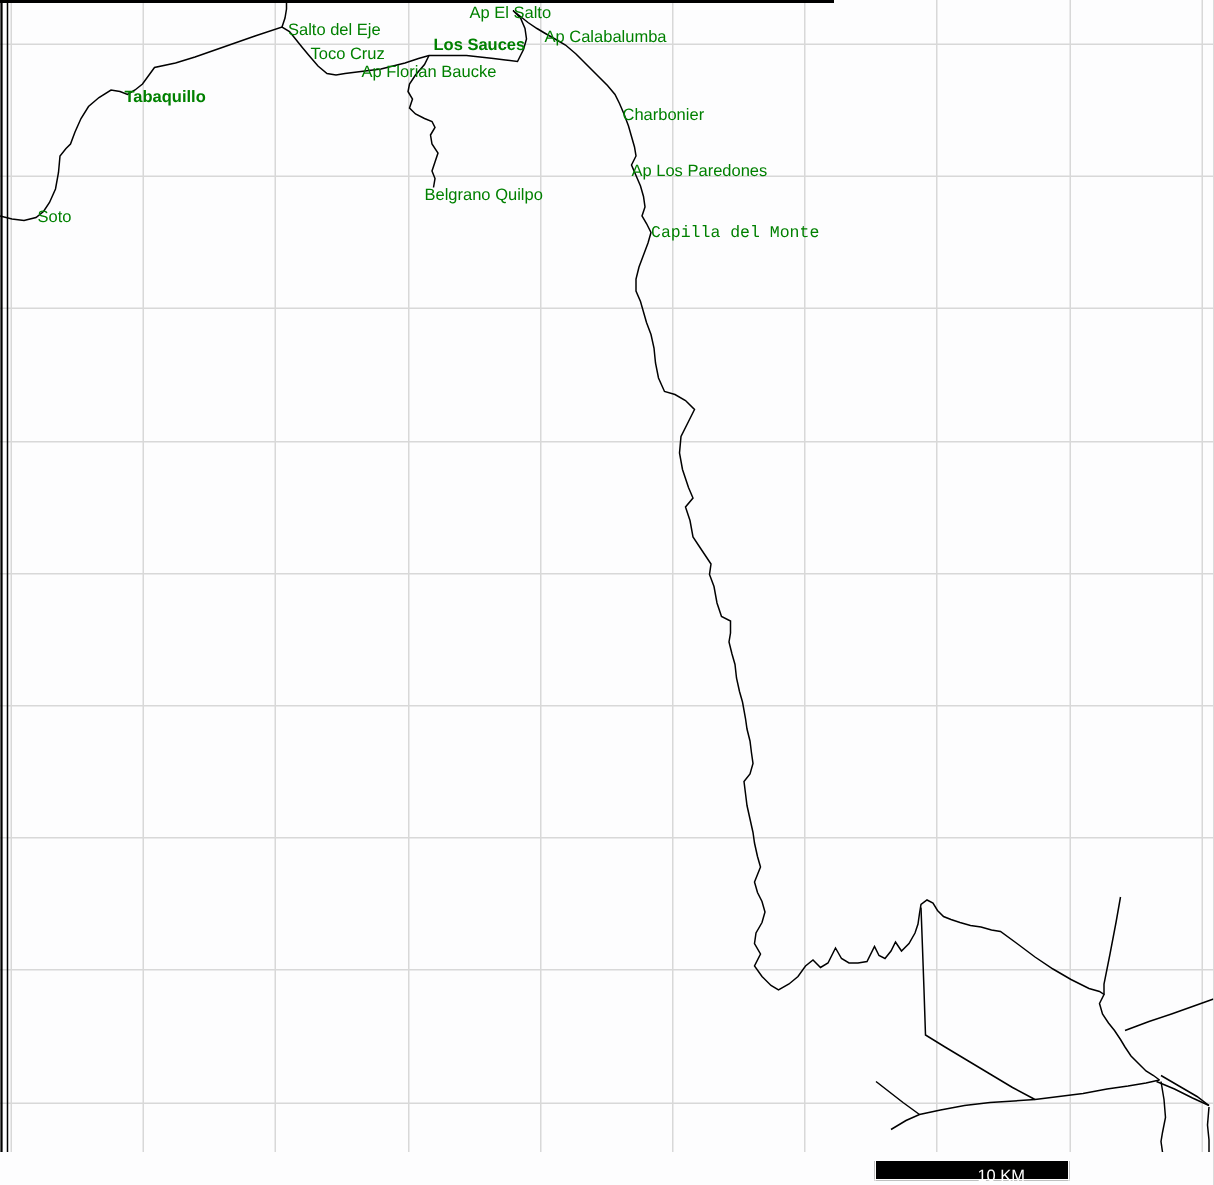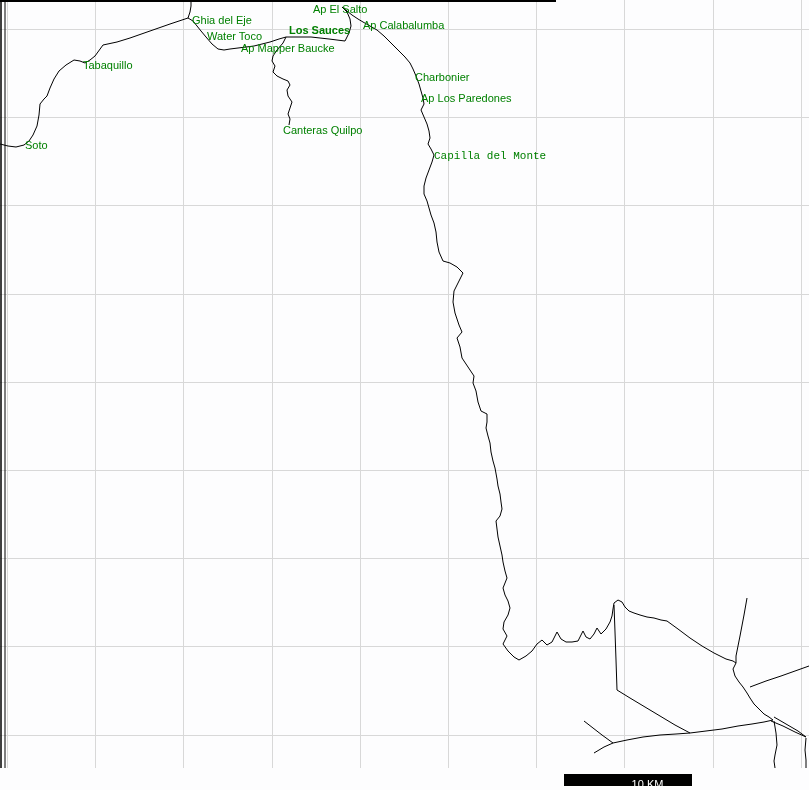--- a/index.html
+++ b/index.html
@@ -23,21 +23,21 @@
     font-size:11px;
   }
   .sb-text{position:absolute;top:4px;line-height:13px;white-space:nowrap;}
   #sb-title{left:13px;}
   #legend{position:absolute;left:0;top:0;width:560px;height:22px;}
   .legend-item{position:absolute;top:0;height:22px;}
   .legend-swatch{position:absolute;top:7px;width:9px;height:9px;box-sizing:border-box;}
   .legend-swatch.circle{border-radius:50%;}
   .legend-label{position:absolute;top:4px;line-height:13px;white-space:nowrap;}
   #scalebar{
-    position:absolute;left:563px;top:774px;width:89px;height:12px;
+    position:absolute;left:583px;top:774px;width:89px;height:12px;
     border-left:1px solid #fff;border-right:1px solid #fff;border-bottom:1px solid #fff;
     text-align:center;
     padding-left:39px;
   }
   #scalebar span{position:relative;top:0;font-size:11px;line-height:12px;}
   #sb-credit{right:4px;text-align:right;}
 </style>
 </head>
 <body>
 
@@ -80,30 +80,30 @@
         <polyline points="806,738 805,750 806,760 806,768" fill="none" stroke="#000000" stroke-width="1"></polyline>
       </g>
     <g id="boundary-group">
         <polyline points="0,1 556,1" fill="none" stroke="#000000" stroke-width="2"></polyline>
         <polyline points="1,0 1,768" fill="none" stroke="#000000" stroke-width="1.5"></polyline>
         <polyline points="5,0 5,768" fill="none" stroke="#000000" stroke-width="1"></polyline>
       </g>
   </svg>
 
   <div id="labels-layer">
-      <div class="station-label" style="left: 192px; top: 14px; color: rgb(0, 128, 0);">Ghia del Eje</div>
-      <div class="station-label" style="left: 207px; top: 30px; color: rgb(0, 128, 0);">Water Toco</div>
+      <div class="station-label" style="left: 192px; top: 14px; color: rgb(0, 128, 0);">Salto del Eje</div>
+      <div class="station-label" style="left: 207px; top: 30px; color: rgb(0, 128, 0);">Toco Cruz</div>
       <div class="station-label" style="left: 313px; top: 3px; color: rgb(0, 128, 0);">Ap El Salto</div>
       <div class="station-label" style="left: 289px; top: 24px; color: rgb(0, 128, 0); font-weight: bold;">Los Sauces</div>
       <div class="station-label" style="left: 363px; top: 19px; color: rgb(0, 128, 0);">Ap Calabalumba</div>
-      <div class="station-label" style="left: 241px; top: 42px; color: rgb(0, 128, 0);">Ap Mapper Baucke</div>
-      <div class="station-label" style="left: 83px; top: 59px; color: rgb(0, 128, 0);">Tabaquillo</div>
+      <div class="station-label" style="left: 241px; top: 42px; color: rgb(0, 128, 0);">Ap Florian Baucke</div>
+      <div class="station-label" style="left: 83px; top: 59px; color: rgb(0, 128, 0); font-weight: bold;">Tabaquillo</div>
       <div class="station-label" style="left: 415px; top: 71px; color: rgb(0, 128, 0);">Charbonier</div>
-      <div class="station-label" style="left: 421px; top: 92px; color: rgb(0, 128, 0);">Ap Los Paredones</div>
-      <div class="station-label" style="left: 283px; top: 124px; color: rgb(0, 128, 0);">Canteras Quilpo</div>
+      <div class="station-label" style="left: 421px; top: 108px; color: rgb(0, 128, 0);">Ap Los Paredones</div>
+      <div class="station-label" style="left: 283px; top: 124px; color: rgb(0, 128, 0);">Belgrano Quilpo</div>
       <div class="station-label" style="left: 25px; top: 139px; color: rgb(0, 128, 0);">Soto</div>
       <div class="station-label" style="left: 434px; top: 150px; color: rgb(0, 128, 0); font-family: Liberation Mono, monospace;">Capilla del Monte</div>
     </div>
 
 
   <div id="scalebar" style="background: rgb(0, 0, 0); color: rgb(255, 255, 255);">
     <span>10 KM</span>
   </div>
 
 </div>

